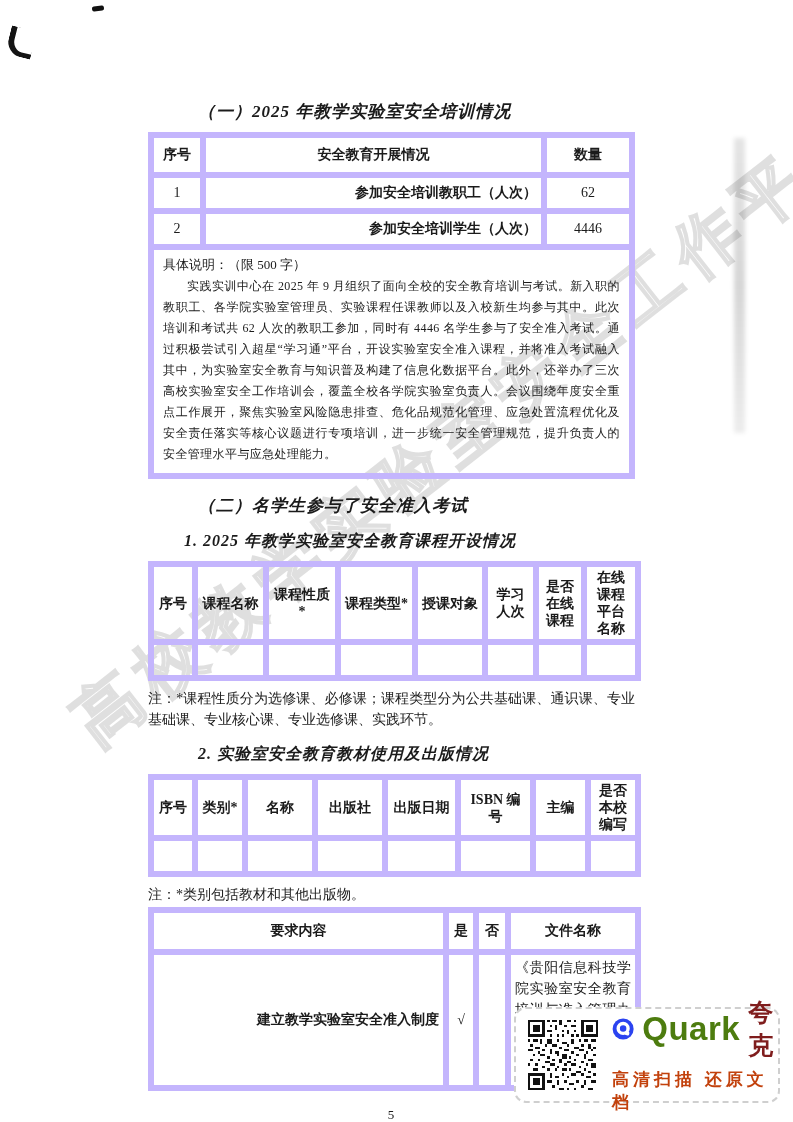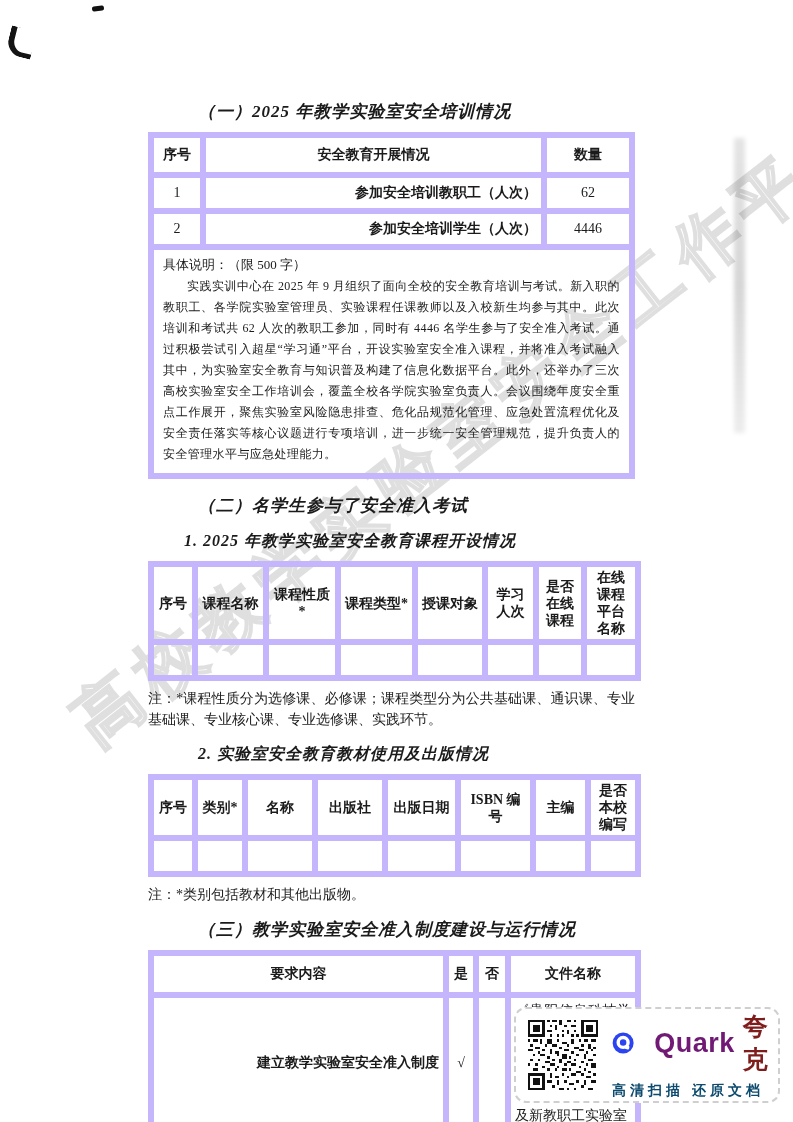--- a/index.html
+++ b/index.html
@@ -82,29 +82,29 @@
     background:#ffffff;border:2px dashed #cfcfcf;border-radius:12px;
     display:flex;align-items:center;gap:14px;padding:0 12px;z-index:4;
     box-sizing:border-box;
   }
   .qr{width:70px;height:70px;flex:0 0 auto;}
   .qb-right{display:flex;flex-direction:column;align-items:flex-start;gap:6px;}
   .qb-brand-row{display:flex;align-items:center;gap:8px;}
   .qb-logo{width:32px;height:32px;display:inline-block;}
   .qb-brand{
     font-family:"Liberation Sans","DejaVu Sans",sans-serif;
-    font-size:27px;font-weight:bold;color:#701a75;letter-spacing:.5px;margin-left:12px;
+    font-size:33px;font-weight:bold;color:#4d7c0f;letter-spacing:.5px;
   }
   .qb-brand-cn{
     font-family:"Liberation Sans","DejaVu Sans",sans-serif;
     font-size:25px;font-weight:bold;color:#7f1d1d;
   }
   .qb-tagline{
     font-family:"Liberation Sans","DejaVu Sans",sans-serif;
-    font-size:14px;color:#0c4a6e;letter-spacing:4px;font-weight:bold;
+    font-size:17px;color:#c2410c;letter-spacing:4px;font-weight:bold;
   }
 </style>
 </head>
 <body>
 
 <div class="page">
 
   <div class="watermark">高校教学实验室安全工作平台</div>
 
   <div class="artifact-curl"></div>
@@ -219,21 +219,20 @@
         <td></td>
             <td></td>
         <td></td>
             <td></td>
       </tr>
     </tbody>
       </table>
 
     <p class="note">注：*类别包括教材和其他出版物。</p>
 
-    <h2 class="sec-title" style="margin-top:13px;">（三）教学实验室安全准入制度建设与运行情况</h2>
 
     <table class="tbl t-access">
       <colgroup>
         <col style="width:295px">
           <col style="width:30px">
           <col style="width:32px">
           <col style="width:130px">
       </colgroup>
       <tbody>
           <tr>

